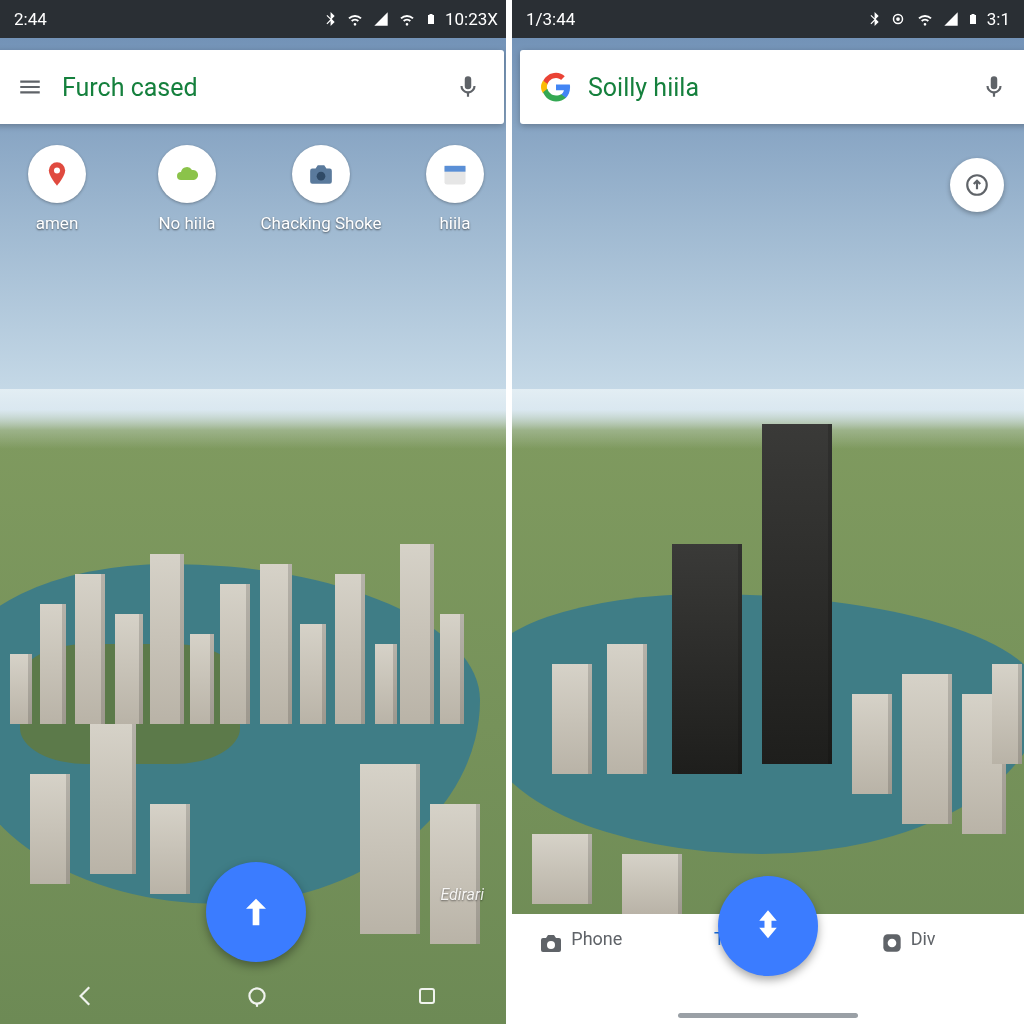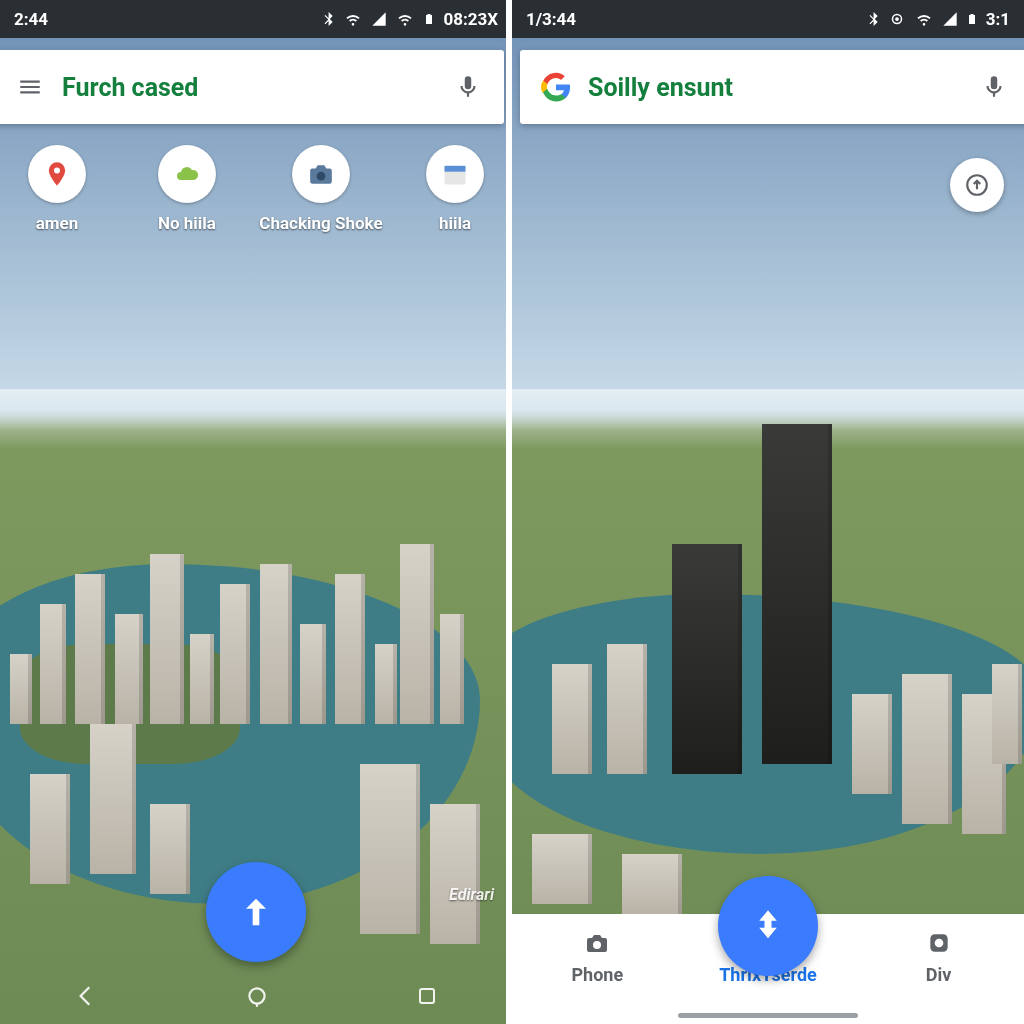--- a/index.html
+++ b/index.html
@@ -1,17 +1,17 @@
 <!DOCTYPE html>
 <html><head>
 <meta charset="utf-8">
 <style>
   * { box-sizing: border-box; margin: 0; padding: 0; }
   html, body { width: 1024px; height: 1024px; font-family: Roboto, Arial, sans-serif; overflow: hidden; background:#000; }
-  .wrap { display:flex; width:1024px; height:1024px;font-weight:bold; }
+  .wrap { display:flex; width:1024px; height:1024px; }
   .phone { position:relative; width:512px; height:1024px; overflow:hidden; }
   .divider { position:absolute; top:0; bottom:0; right:0; width:6px; background:#fff; z-index:50; }
 
   
   .status { position:absolute; top:0; left:0; right:0; height:38px; background:#2a2f34; color:#fff; display:flex; justify-content:space-between; align-items:center; padding:0 14px; font-size:17px; z-index:40; }
   .status .right { display:flex; align-items:center; gap:8px; }
   .status .ico { display:inline-flex; }
 
   
   .search-card { position:absolute; top:50px; left:-6px; right:8px; height:74px; background:#fff; border-radius:3px; box-shadow:0 2px 6px rgba(0,0,0,.25); display:flex; align-items:center; padding:0 16px; z-index:40; }
@@ -45,27 +45,27 @@
   .fab { position:absolute; left:50%; transform:translateX(-50%); width:100px; height:100px; border-radius:50%; background:#3b7cff; display:flex; align-items:center; justify-content:center; box-shadow:0 4px 10px rgba(0,0,0,.35); z-index:45; }
   .phone.left  .fab { bottom:62px; }
   .phone.right .fab { bottom:48px; }
 
   
   .navbar-l { position:absolute; left:0; right:0; bottom:0; height:56px; background:rgba(20,25,30,.0); display:flex; justify-content:space-around; align-items:center; z-index:42; }
   .navbar-l .key { color:#fff; opacity:.9; }
 
   
   .tabbar { position:absolute; left:0; right:0; bottom:0; height:110px; background:#fff; display:flex; justify-content:space-around; align-items:flex-start; padding-top:14px; z-index:42; }
-  .tab { width:120px; display:flex; flex-direction:column; align-items:center; gap:6px; color:#5f6368; font-size:18px; }
+  .tab { width:120px; display:flex; flex-direction:row; align-items:flex-start; gap:6px; color:#5f6368; font-size:18px; }
   .tab.active { color:#1a73e8; }
   .tab .ic { height:30px; display:flex; align-items:center; justify-content:center; }
   .home-ind { position:absolute; bottom:6px; left:50%; transform:translateX(-50%); width:180px; height:5px; border-radius:3px; background:#9aa0a6; }
 
   
-  .wm { position:absolute; right:18px; bottom:120px; color:#fff; font-size:16px; font-style:italic; opacity:.85; z-index:41; text-shadow:0 1px 2px rgba(0,0,0,.6); }
+  .wm { position:absolute; right:28px; bottom:120px; color:#fff; font-size:16px; font-style:italic; opacity:.85; z-index:41; text-shadow:0 1px 2px rgba(0,0,0,.6); }
 
   
   svg { display:block; }
 </style>
 </head>
 <body>
 
 <div class="wrap">
 
   <div class="phone left">
@@ -119,21 +119,21 @@
             <svg width="20" height="16" viewBox="0 0 24 24" fill="#fff">
               <path d="M12 18a2 2 0 100 4 2 2 0 000-4zm-6-4l2 2a6 6 0 018 0l2-2a9 9 0 00-12 0zm-4-4l2 2a12 12 0 0116 0l2-2a15 15 0 00-20 0z"></path>
             </svg>
           </span>
         <span class="ico">
             <svg width="12" height="18" viewBox="0 0 24 24" fill="#fff">
               <path d="M15 2h-6v2H6v18h12V4h-3z"></path>
               <rect x="8" y="10" width="8" height="10" fill="#fff"></rect>
             </svg>
           </span>
-        <span>08:23X</span>
+        <span>10:23X</span>
       </span>
     </div>
 
     <div class="search-card">
       <span class="lead">
         <svg width="26" height="26" viewBox="0 0 24 24" fill="#5f6368">
             <path d="M3 6h18v2H3zM3 11h18v2H3zM3 16h18v2H3z"></path>
           </svg>
       </span>
       <span class="txt">Furch cased</span>
@@ -267,21 +267,21 @@
 
     <div class="search-card">
       <span class="lead">
         <svg width="30" height="30" viewBox="0 0 48 48">
           <path fill="#EA4335" d="M24 9.5c3.9 0 6.6 1.7 8.1 3.1l5.9-5.9C34.4 3.3 29.7 1 24 1 14.8 1 6.9 6.6 3.3 14.7l6.9 5.4C12 14 17.5 9.5 24 9.5z"></path>
           <path fill="#4285F4" d="M46.5 24.5c0-1.6-.1-3.1-.4-4.5H24v9h12.7c-.6 3-2.3 5.5-4.9 7.2l7.5 5.8C43.8 37.7 46.5 31.7 46.5 24.5z"></path>
           <path fill="#FBBC05" d="M10.2 28.9c-.5-1.5-.8-3.1-.8-4.9s.3-3.4.8-4.9l-6.9-5.4C1.2 17.3 0 20.5 0 24s1.2 6.7 3.3 10.3l6.9-5.4z"></path>
           <path fill="#34A853" d="M24 47c6.5 0 11.9-2.1 15.8-5.8l-7.5-5.8c-2.1 1.4-4.9 2.3-8.3 2.3-6.5 0-12-4.5-13.8-10.8l-6.9 5.4C6.9 41.4 14.8 47 24 47z"></path>
         </svg>
       </span>
-      <span class="txt">Soilly ensunt</span>
+      <span class="txt">Soilly hiila</span>
       <span class="mic">
         <svg width="26" height="32" viewBox="0 0 24 24" fill="#5f6368">
             <path d="M12 14a3 3 0 003-3V5a3 3 0 00-6 0v6a3 3 0 003 3zm5-3a5 5 0 01-10 0H5a7 7 0 006 6.9V21h2v-3.1A7 7 0 0019 11z"></path>
           </svg>
       </span>
     </div>
 
     <div class="fab-small">
       <svg width="26" height="26" viewBox="0 0 24 24" fill="none" stroke="#5f6368" stroke-width="2">
           <circle cx="12" cy="12" r="9"></circle>

